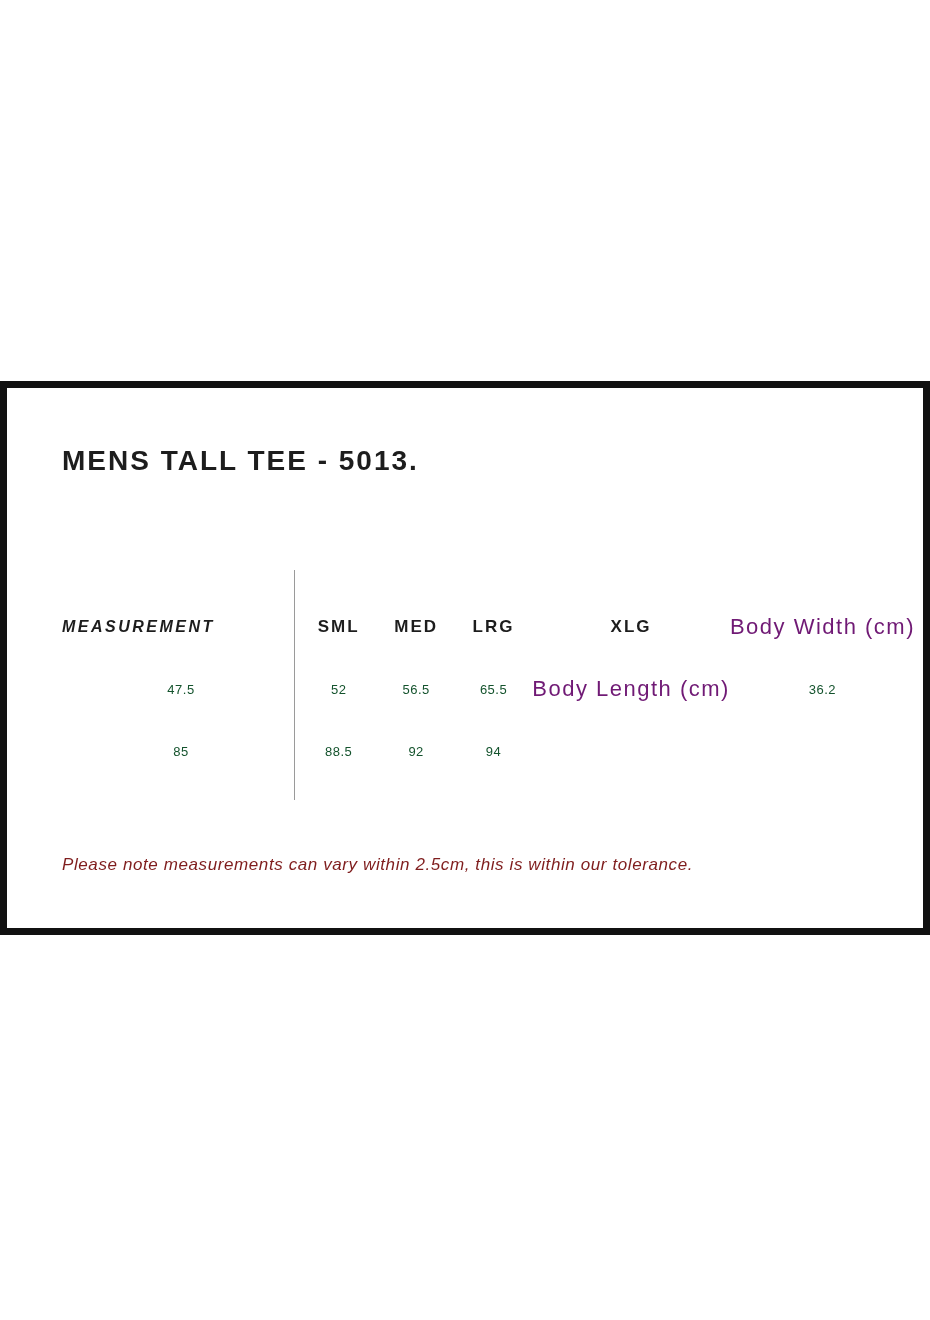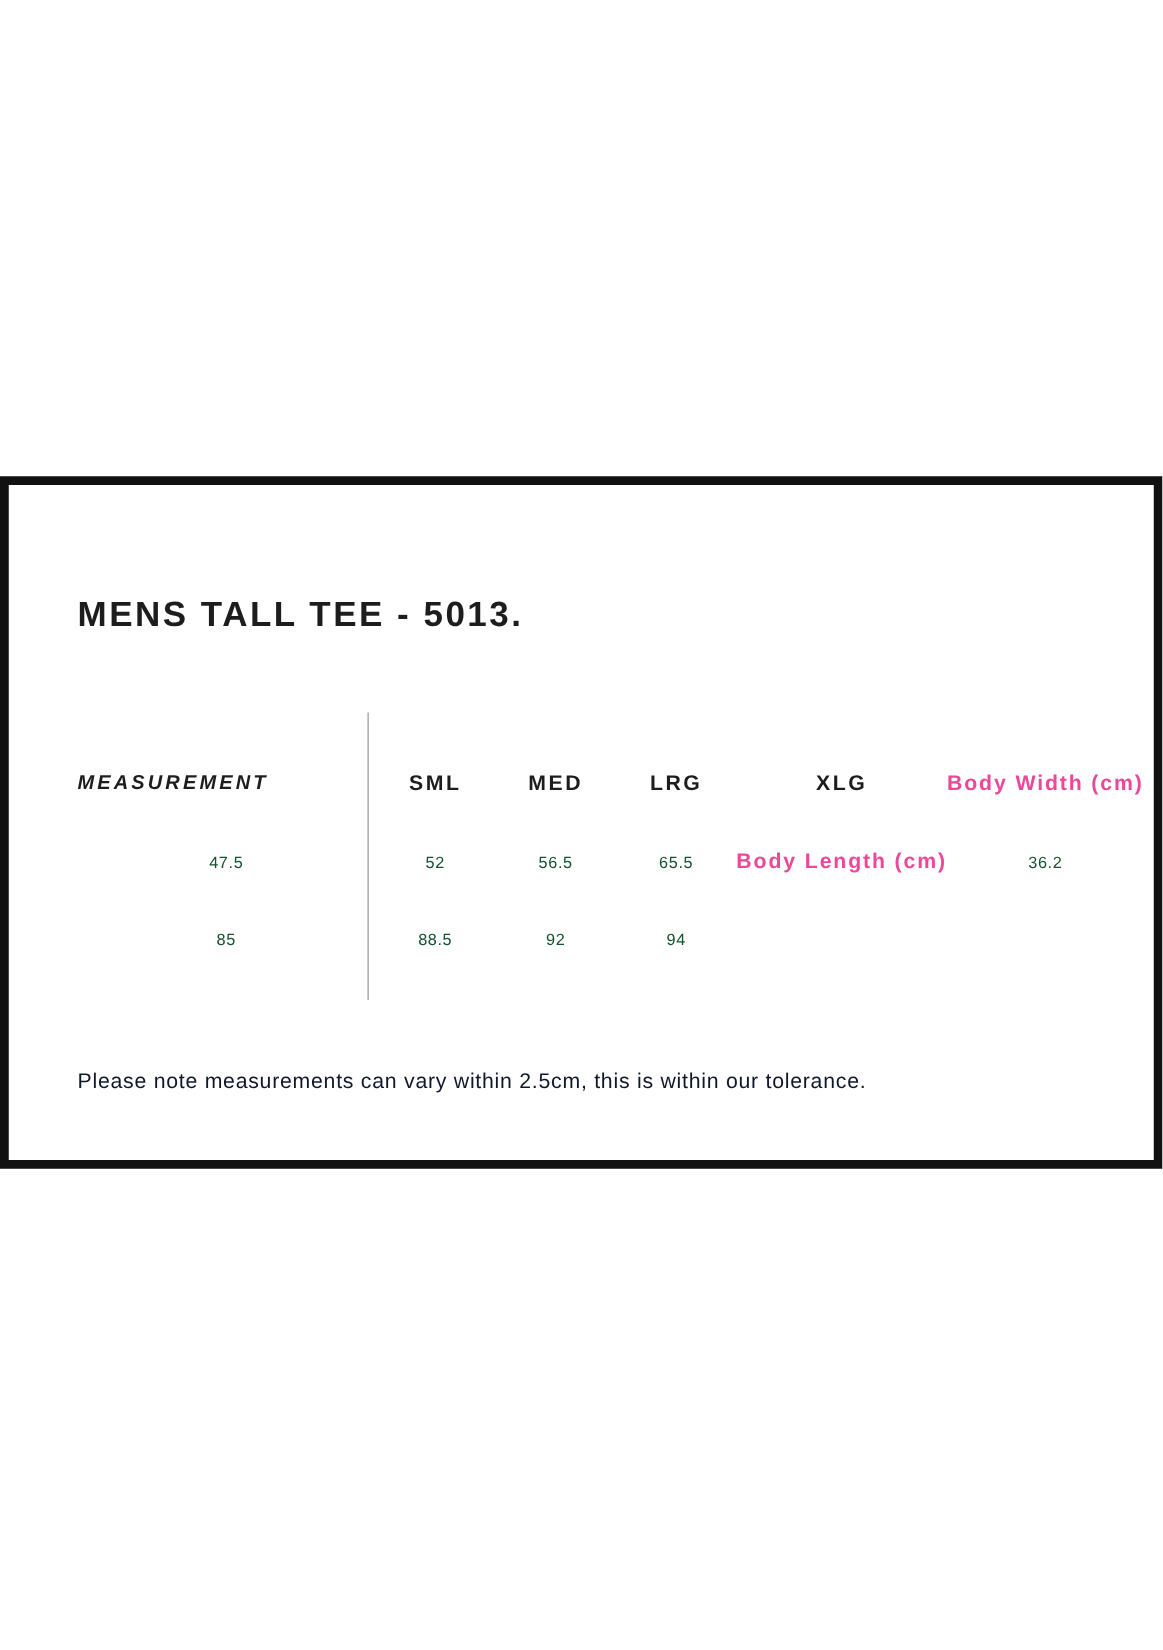--- a/index.html
+++ b/index.html
@@ -33,21 +33,20 @@
 
   .product-title {
     position: absolute;
     left: 55px;
     top: 57px;
     font-size: 28px;
     font-weight: 700;
     letter-spacing: 2px;
     color: #1d1d1d;
     white-space: nowrap;
-    margin-top: 31px;
   }
 
   .table-divider {
     position: absolute;
     left: 287px;
     top: 182px;
     width: 1px;
     height: 230px;
     background: #9a9a9a;
   }
@@ -81,39 +80,39 @@
   }
 
   .size-header {
     font-size: 17px;
     font-weight: 700;
     letter-spacing: 2px;
     color: #1d1d1d;
   }
 
   .row-label {
-    font-size: 17px;
+    font-size: 22px;
     letter-spacing: 1.5px;
-    color: #ec4899;
-    font-weight: bold;
+    color: #701a75;
   }
 
   .value {
     font-size: 13px;
     letter-spacing: 0.5px;
     color: #14532d;
   }
 
   .tolerance-note {
     position: absolute;
     left: 55px;
     top: 467px;
     font-size: 17px;
+    font-style: italic;
     letter-spacing: 0.6px;
-    color: #0f172a;
+    color: #7f1d1d;
     white-space: nowrap;
     text-align: right;
   }
 </style>
 </head>
 <body>
 
 <div class="size-card">
   <div class="card-inner">
 

